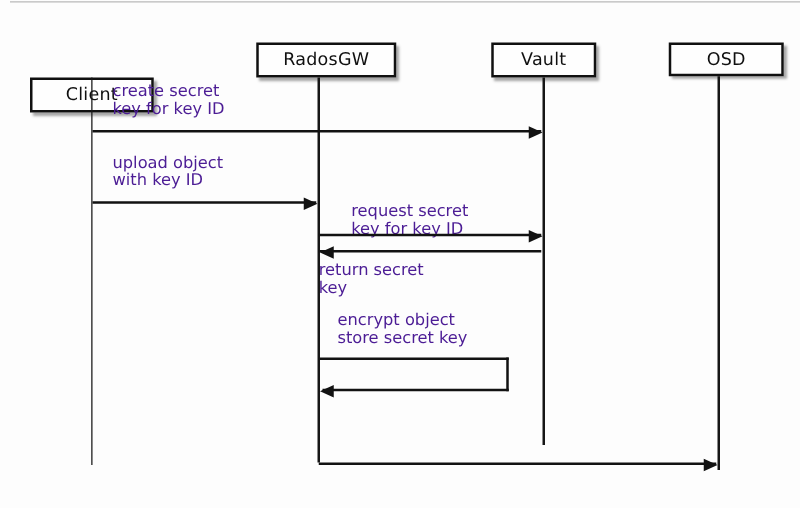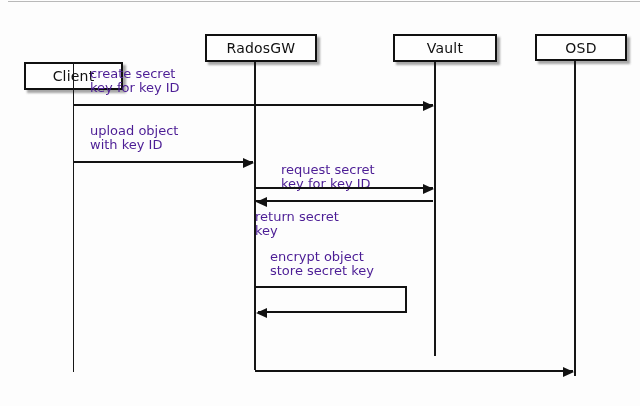--- a/index.html
+++ b/index.html
@@ -77,21 +77,21 @@
 <div id="diagram">
   <div class="top-hairline"></div>
 <div class="pbox" style="left: 24px; top: 34px; width: 99px; height: 28px; margin-top: 28px;">
       <span>Client</span>
     </div>
     <div class="lifeline" style="left: 72.7px; top: 62px; height: 310px;"></div>
     <div class="pbox" style="left: 205px; top: 34px; width: 112px; height: 28px;">
       <span>RadosGW</span>
     </div>
     <div class="lifeline" style="left: 254.2px; top: 62px; height: 308px;"></div>
-    <div class="pbox" style="left: 393px; top: 34px; width: 104px; height: 28px;">
+    <div class="pbox" style="left: 393px; top: 34px; width: 84px; height: 28px;">
       <span>Vault</span>
     </div>
     <div class="lifeline" style="left: 434.2px; top: 62px; height: 294px;"></div>
     <div class="pbox" style="left: 535px; top: 34px; width: 92px; height: 27px;">
       <span>OSD</span>
     </div>
     <div class="lifeline" style="left: 574.2px; top: 61px; height: 315px;"></div>
     <div class="mlabel" style="left: 90px; top: 67px;">create secret
 key for key ID</div>
     <div class="mline" style="left: 73.5px; top: 104.15px; width: 359.5px;"></div>

